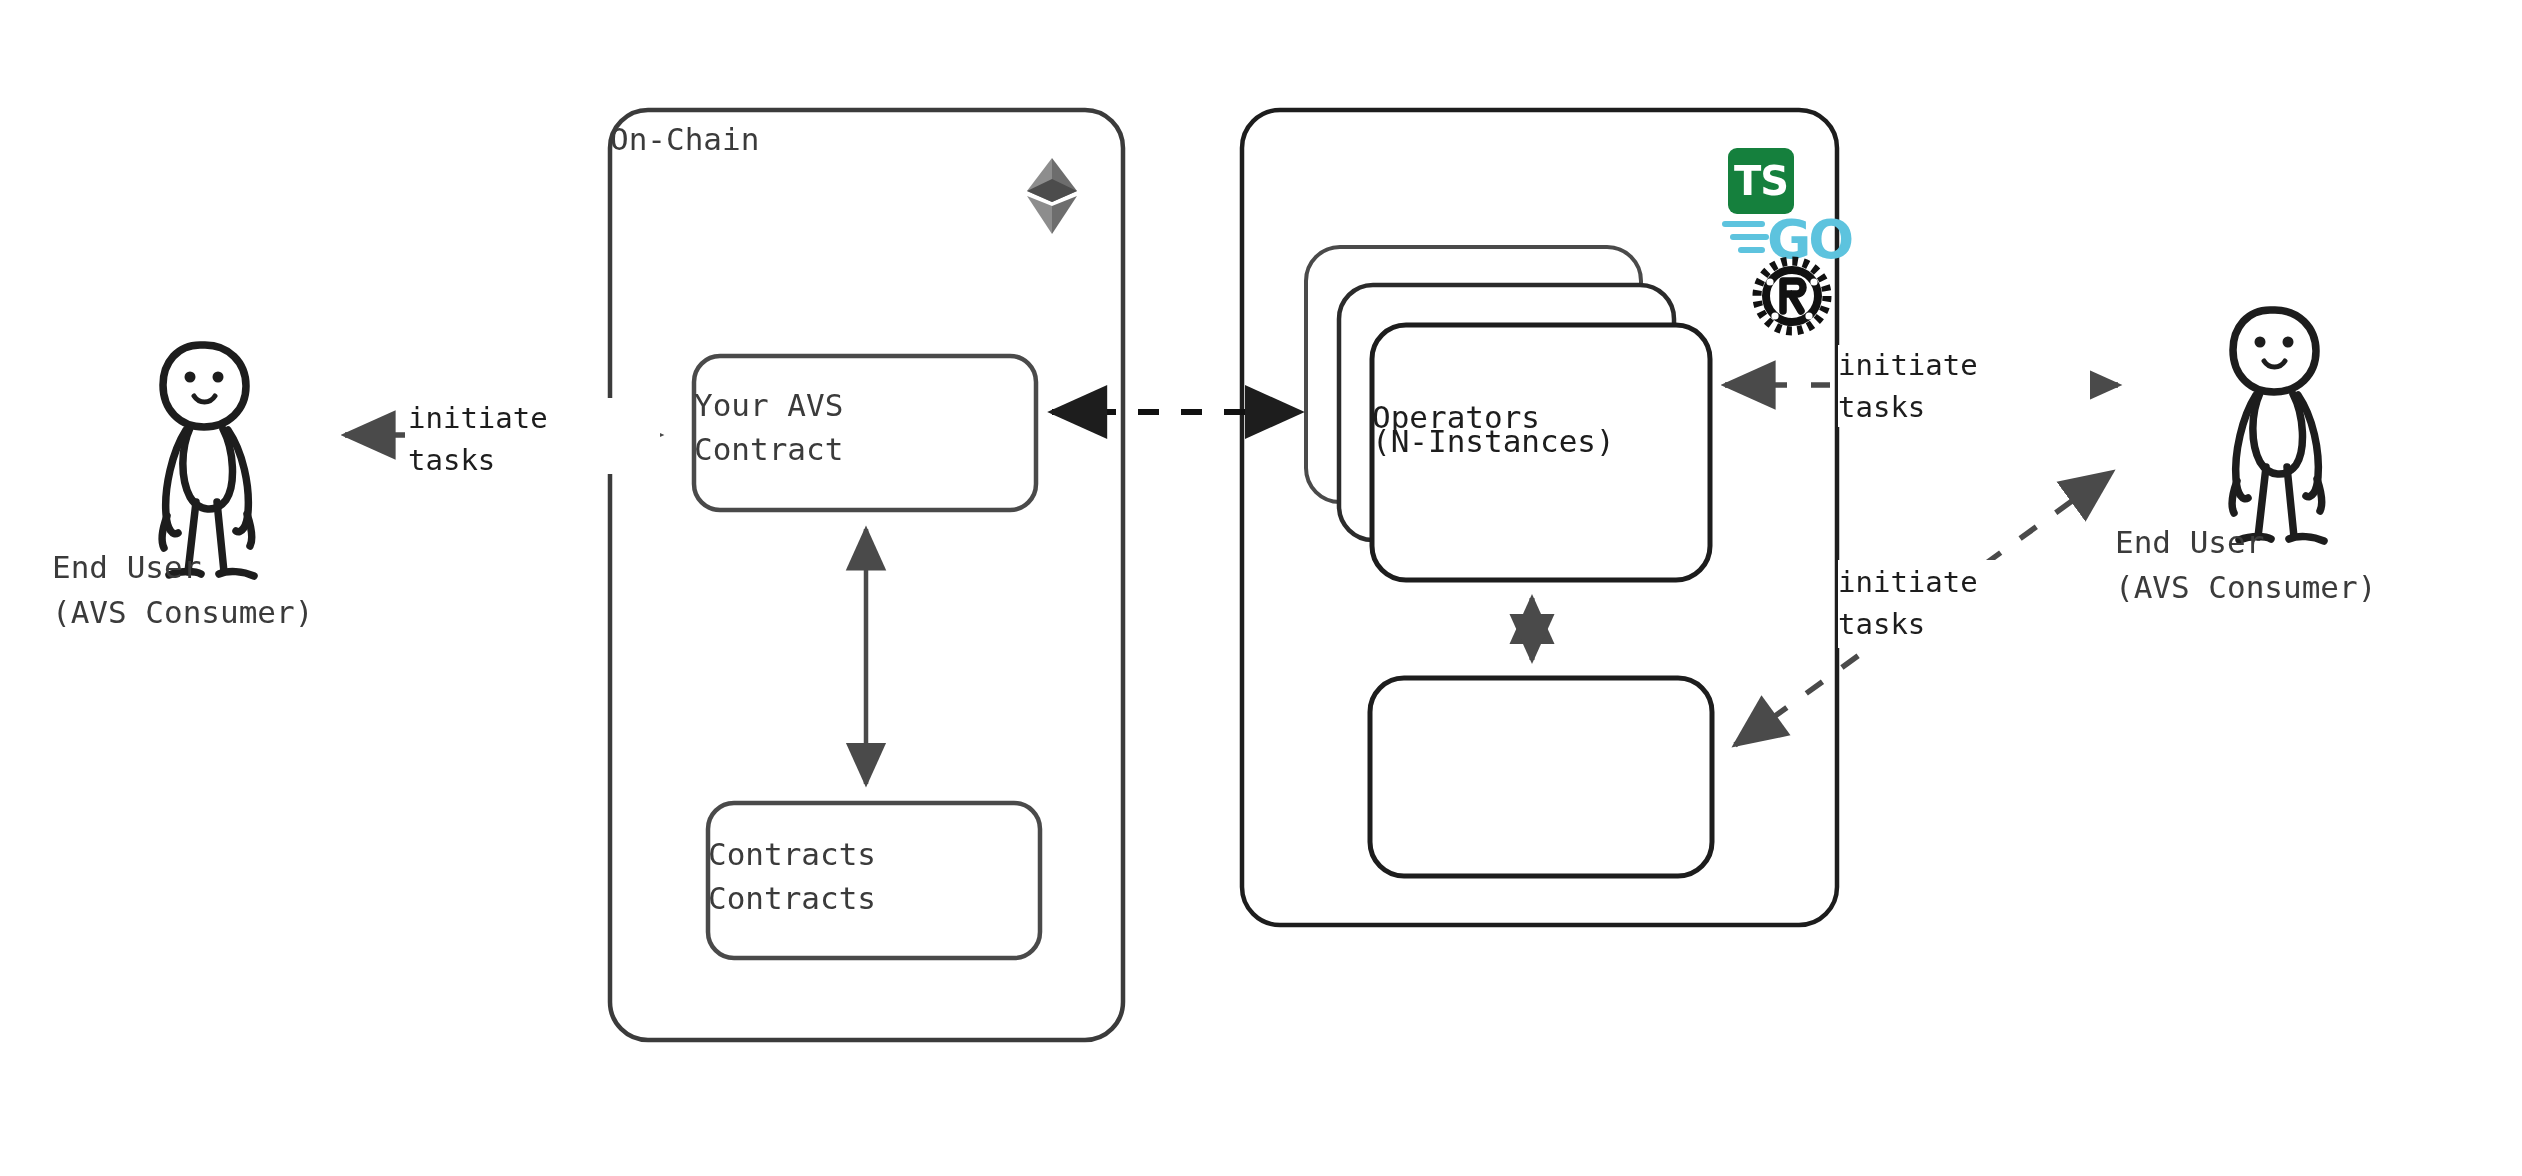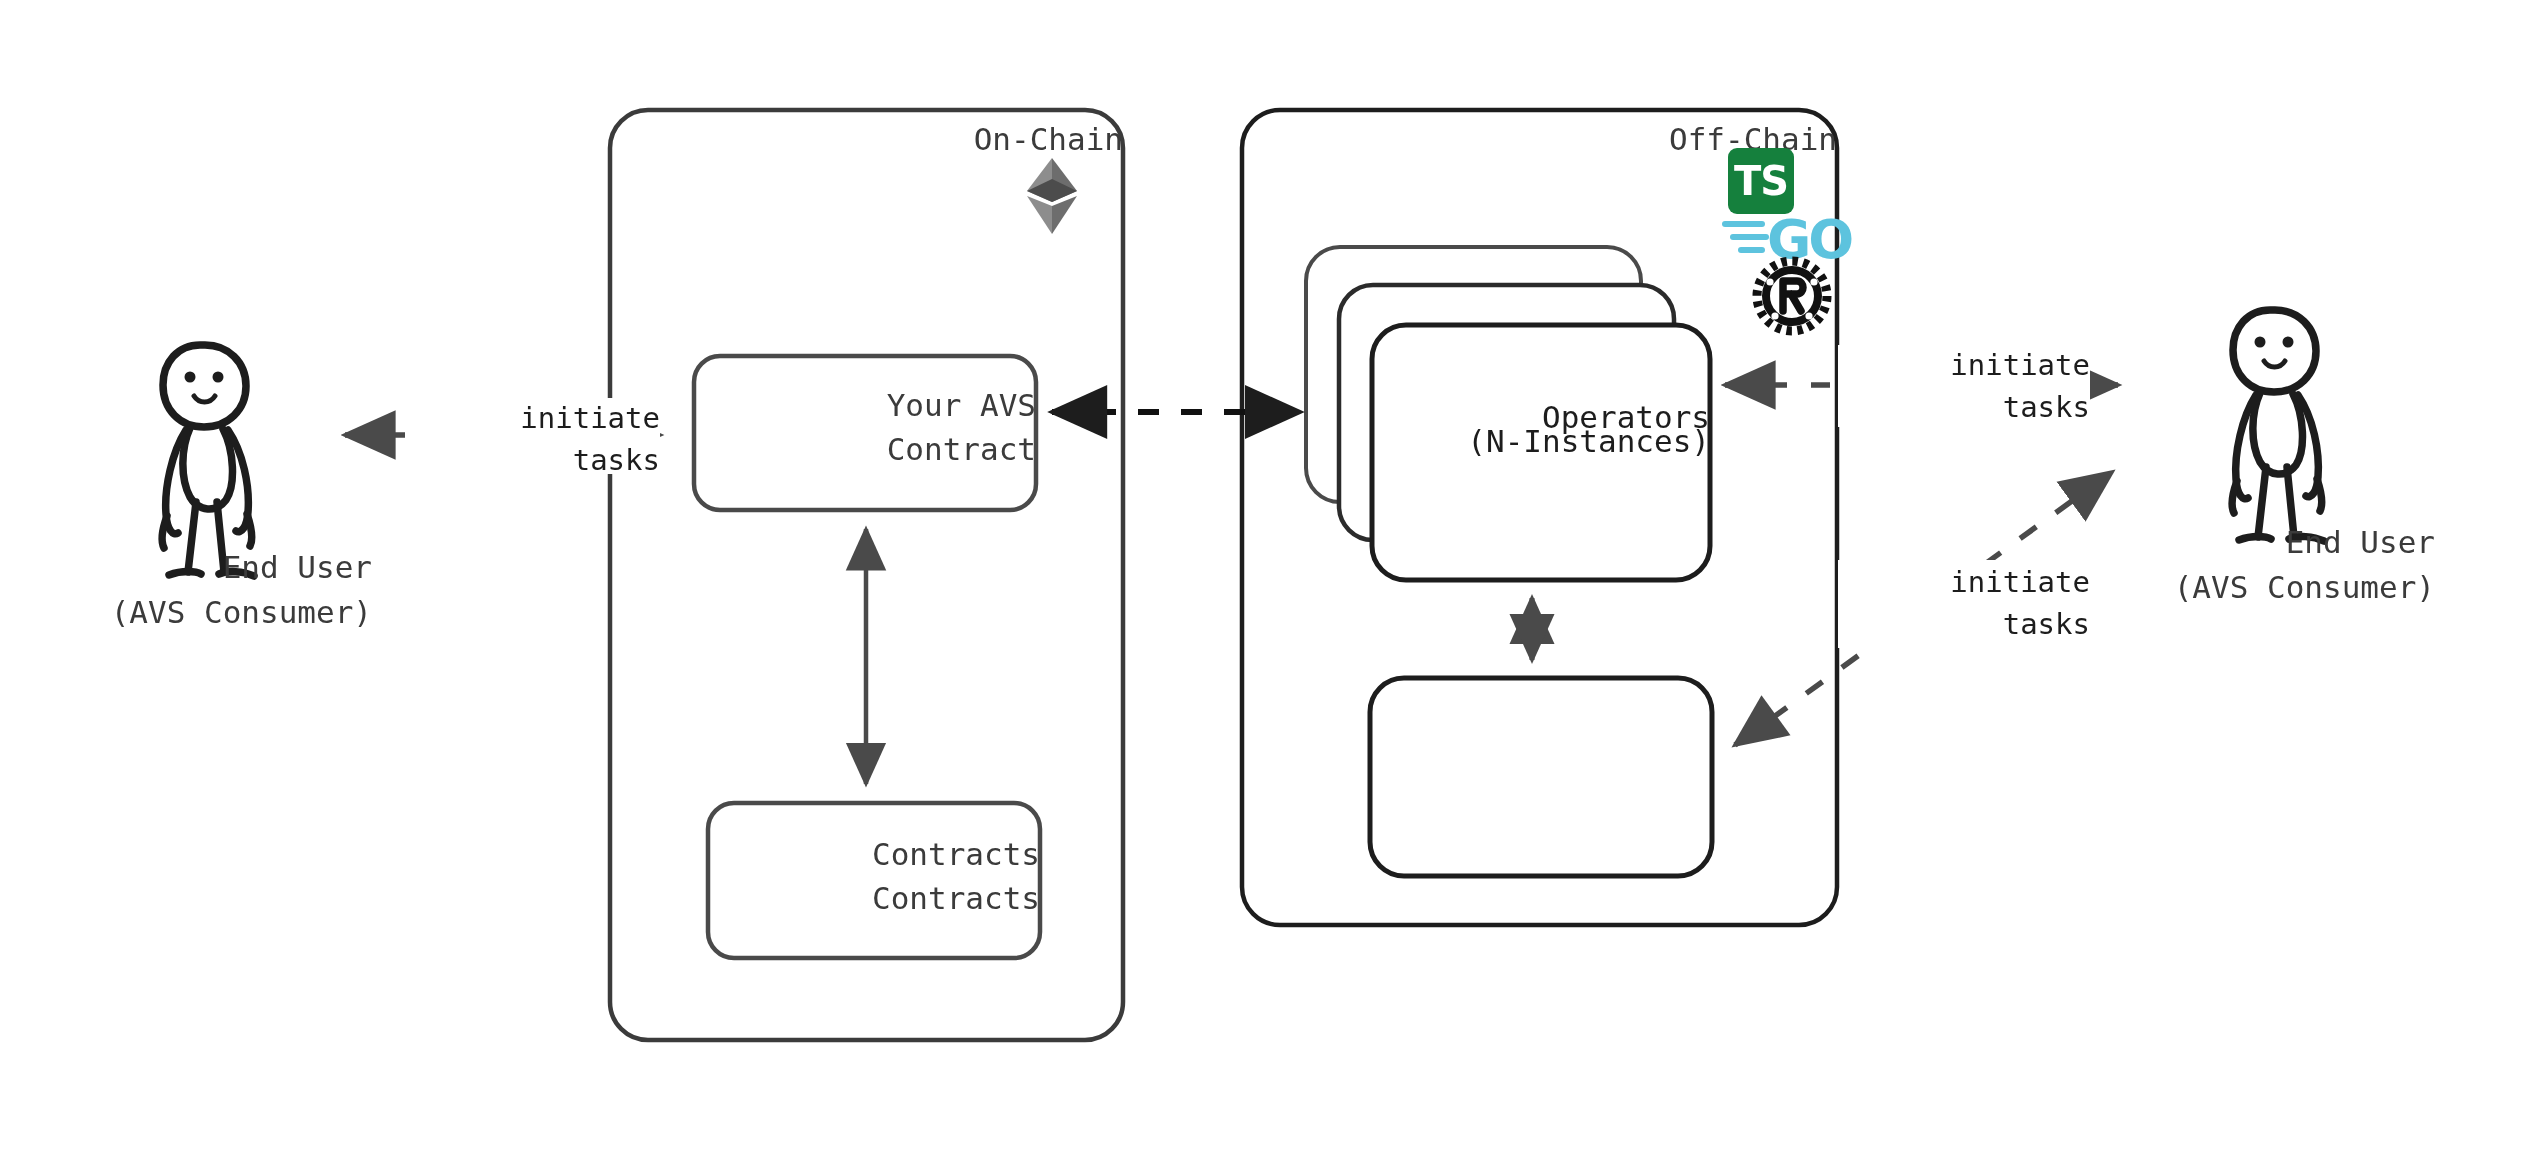--- a/index.html
+++ b/index.html
@@ -25,21 +25,21 @@
     top: 0;
     left: 0;
     width: 2522px;
     height: 1176px;
   }
   .lbl {
     position: absolute;
     font-family: "DejaVu Sans Mono", monospace;
     color: #3b3b3b;
     white-space: pre;
-    text-align: right;
+    text-align: left;
     line-height: 1.42;
     user-select: none;
   }
   .lbl-dark { color: #1d1d1d; }
   .group-title { font-size: 31px; }
   .node-title  { font-size: 31px; }
   .actor-title { font-size: 31px; }
   .edge-label  { font-size: 29px; }
   .ts-badge {
     position: absolute;
@@ -170,21 +170,20 @@
       <circle cx="0" cy="0" r="26" fill="none" stroke="#111111" stroke-width="8"></circle>
       <path d="M-9,-15 L-9,15 M-9,-15 L5,-15 C13,-15 13,-2 5,-2 L-9,-2 M-1,-2 L9,15" fill="none" stroke="#111111" stroke-width="7.5" stroke-linecap="round" stroke-linejoin="round"></path>
       <circle cx="-22" cy="-14" r="3.6" fill="#ffffff"></circle>
       <circle cx="22" cy="-14" r="3.6" fill="#ffffff"></circle>
       <circle cx="-17" cy="20" r="3.6" fill="#ffffff"></circle>
       <circle cx="17" cy="20" r="3.6" fill="#ffffff"></circle>
     </g>
   </svg>
 
   <div class="lbl group-title" style="left:610px; top:117px; width:513px;">On-Chain</div>
-  <div class="lbl group-title" style="left:1242px; top:117px; width:595px;">Off-Chain</div>
 
   <div class="lbl node-title" style="left:694px; top:383px; width:342px;">Your AVS</div>
   <div class="lbl node-title" style="left:694px; top:427px; width:342px;">Contract</div>
 
   <div class="lbl node-title" style="left:708px; top:832px; width:332px;">Contracts</div>
   <div class="lbl node-title" style="left:708px; top:876px; width:332px;">Contracts</div>
 
   <div class="lbl node-title lbl-dark" style="left:1372px; top:395px; width:338px;">Operators</div>
   <div class="lbl node-title lbl-dark" style="left:1372px; top:419px; width:338px;">(N-Instances)</div>
 

